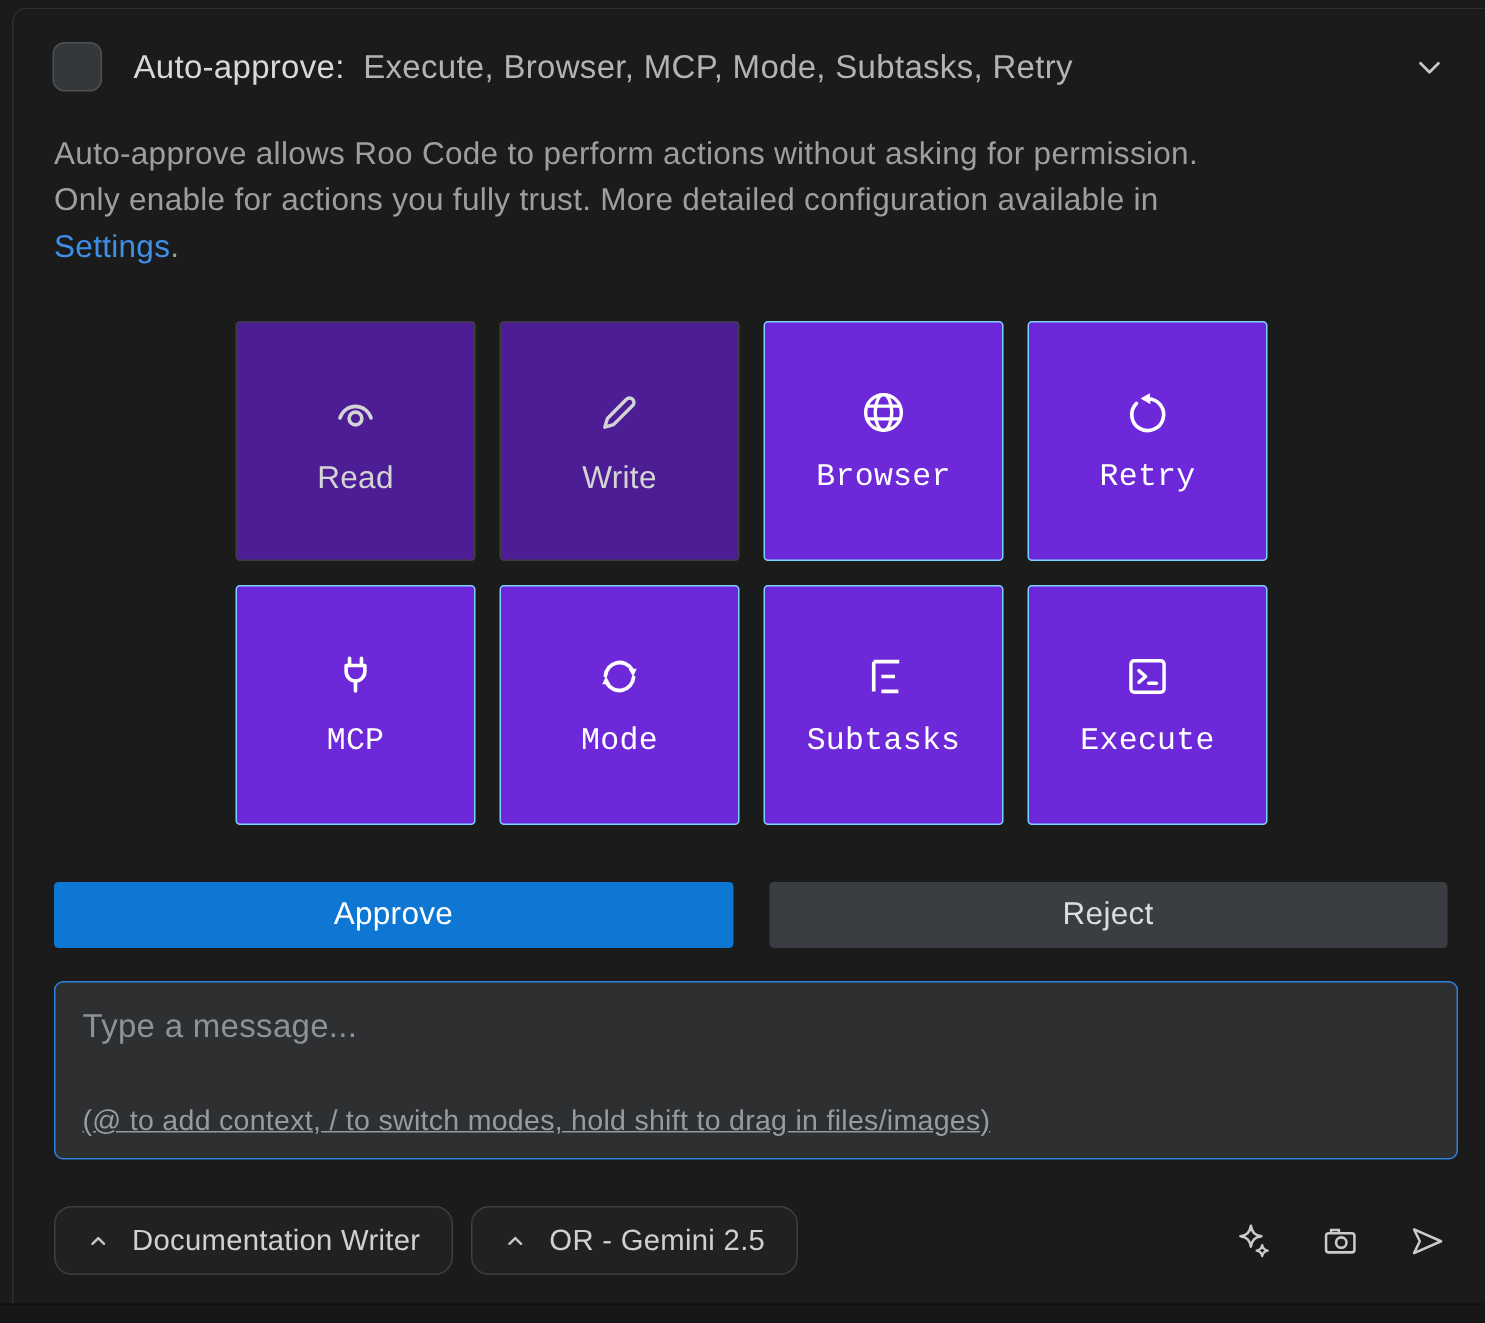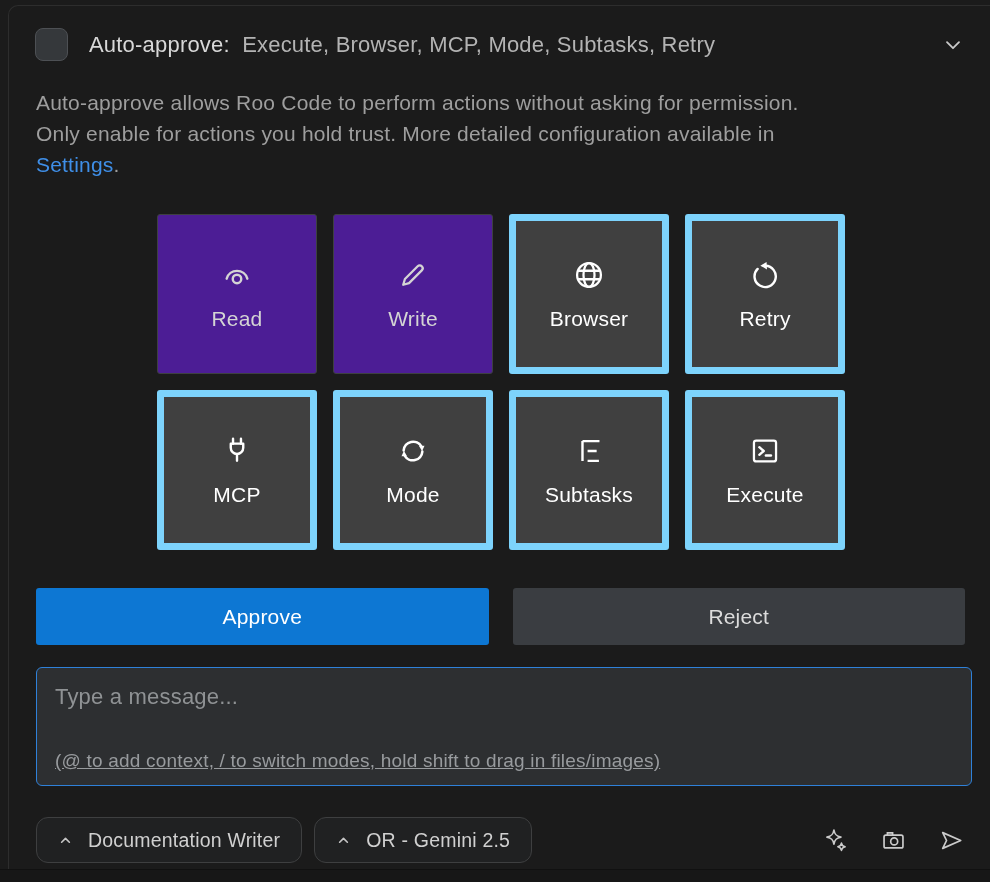--- a/index.html
+++ b/index.html
@@ -22,27 +22,27 @@
   
   .description{margin:26px 25px 0 27px;font-size:21px;line-height:31px;color:#9e9e9e;letter-spacing:.2px;}
   .description a{color:#3f8fe8;text-decoration:none;cursor:pointer;}
 
   
   .grid{display:grid;grid-template-columns:repeat(4,160px);grid-auto-rows:160px;
         gap:16px;width:688px;margin:34px 0 0 148px;}
   .tile{display:flex;flex-direction:column;align-items:center;justify-content:center;
         gap:15px;border-radius:3px;cursor:pointer;box-sizing:border-box;user-select:none;}
   .tile.off{background:#4c1d95;border:1px solid #3e4041;color:#d4d4d4;}
-  .tile.on{background:#404040;border:7px solid #7dd3fc;color:#ffffff;}
+  .tile.on{background:#6d28d9;border:1px solid #7dd3fc;color:#ffffff;font-family:Liberation Mono, monospace;}
   .tile .lbl{font-size:21px;letter-spacing:.2px;}
   .tile svg{display:block;}
 
   
   .action-row{display:flex;gap:24px;margin:38px 25px 0 27px;}
-  .btn{flex:1;height:57px;border:none;border-radius:3px;font-size:21px;letter-spacing:.2px;
+  .btn{flex:1;height:44px;border:none;border-radius:3px;font-size:21px;letter-spacing:.2px;
        font-family:inherit;cursor:pointer;}
   .btn.approve{background:#0d77d3;color:#ffffff;}
   .btn.reject{background:#3a3d41;color:#dcdcdc;}
 
   
   .chat-box{position:relative;margin:22px 18px 0 27px;height:119px;box-sizing:border-box;
             background:#2d2f31;border:1.5px solid #2f81d9;border-radius:6px;cursor:text;}
   .chat-placeholder{position:absolute;top:16px;left:18px;font-size:22px;color:#8f9294;letter-spacing:.2px;}
   .chat-hint{position:absolute;bottom:13px;left:18px;font-size:19px;color:#989b9e;letter-spacing:.2px;text-decoration:underline;}
 
@@ -72,21 +72,21 @@
     </div>
     <span class="hdr-chevron">
       <svg width="24" height="24" viewBox="0 0 24 24">
           <path d="M6 9.2l6 6 6-6" fill="none" stroke="currentColor" stroke-width="1.8" stroke-linecap="round" stroke-linejoin="round"></path>
         </svg>
     </span>
   </div>
 
   <div class="description">
     <span>Auto-approve allows Roo Code to perform actions without asking for permission.</span><br>
-    <span>Only enable for actions you hold trust. More detailed configuration available in</span><br>
+    <span>Only enable for actions you fully trust. More detailed configuration available in</span><br>
     <a>Settings</a><span>.</span>
   </div>
 
   <div class="grid">
 
     <div class="tile off">
       <span>
         <svg width="34" height="34" viewBox="0 0 24 24">
             <path d="M4.7 14.6a7.6 7.6 0 0 1 14.6 0" fill="none" stroke="currentColor" stroke-width="1.7" stroke-linecap="round"></path>
             <circle cx="12" cy="14.8" r="3" fill="none" stroke="currentColor" stroke-width="1.7"></circle>

